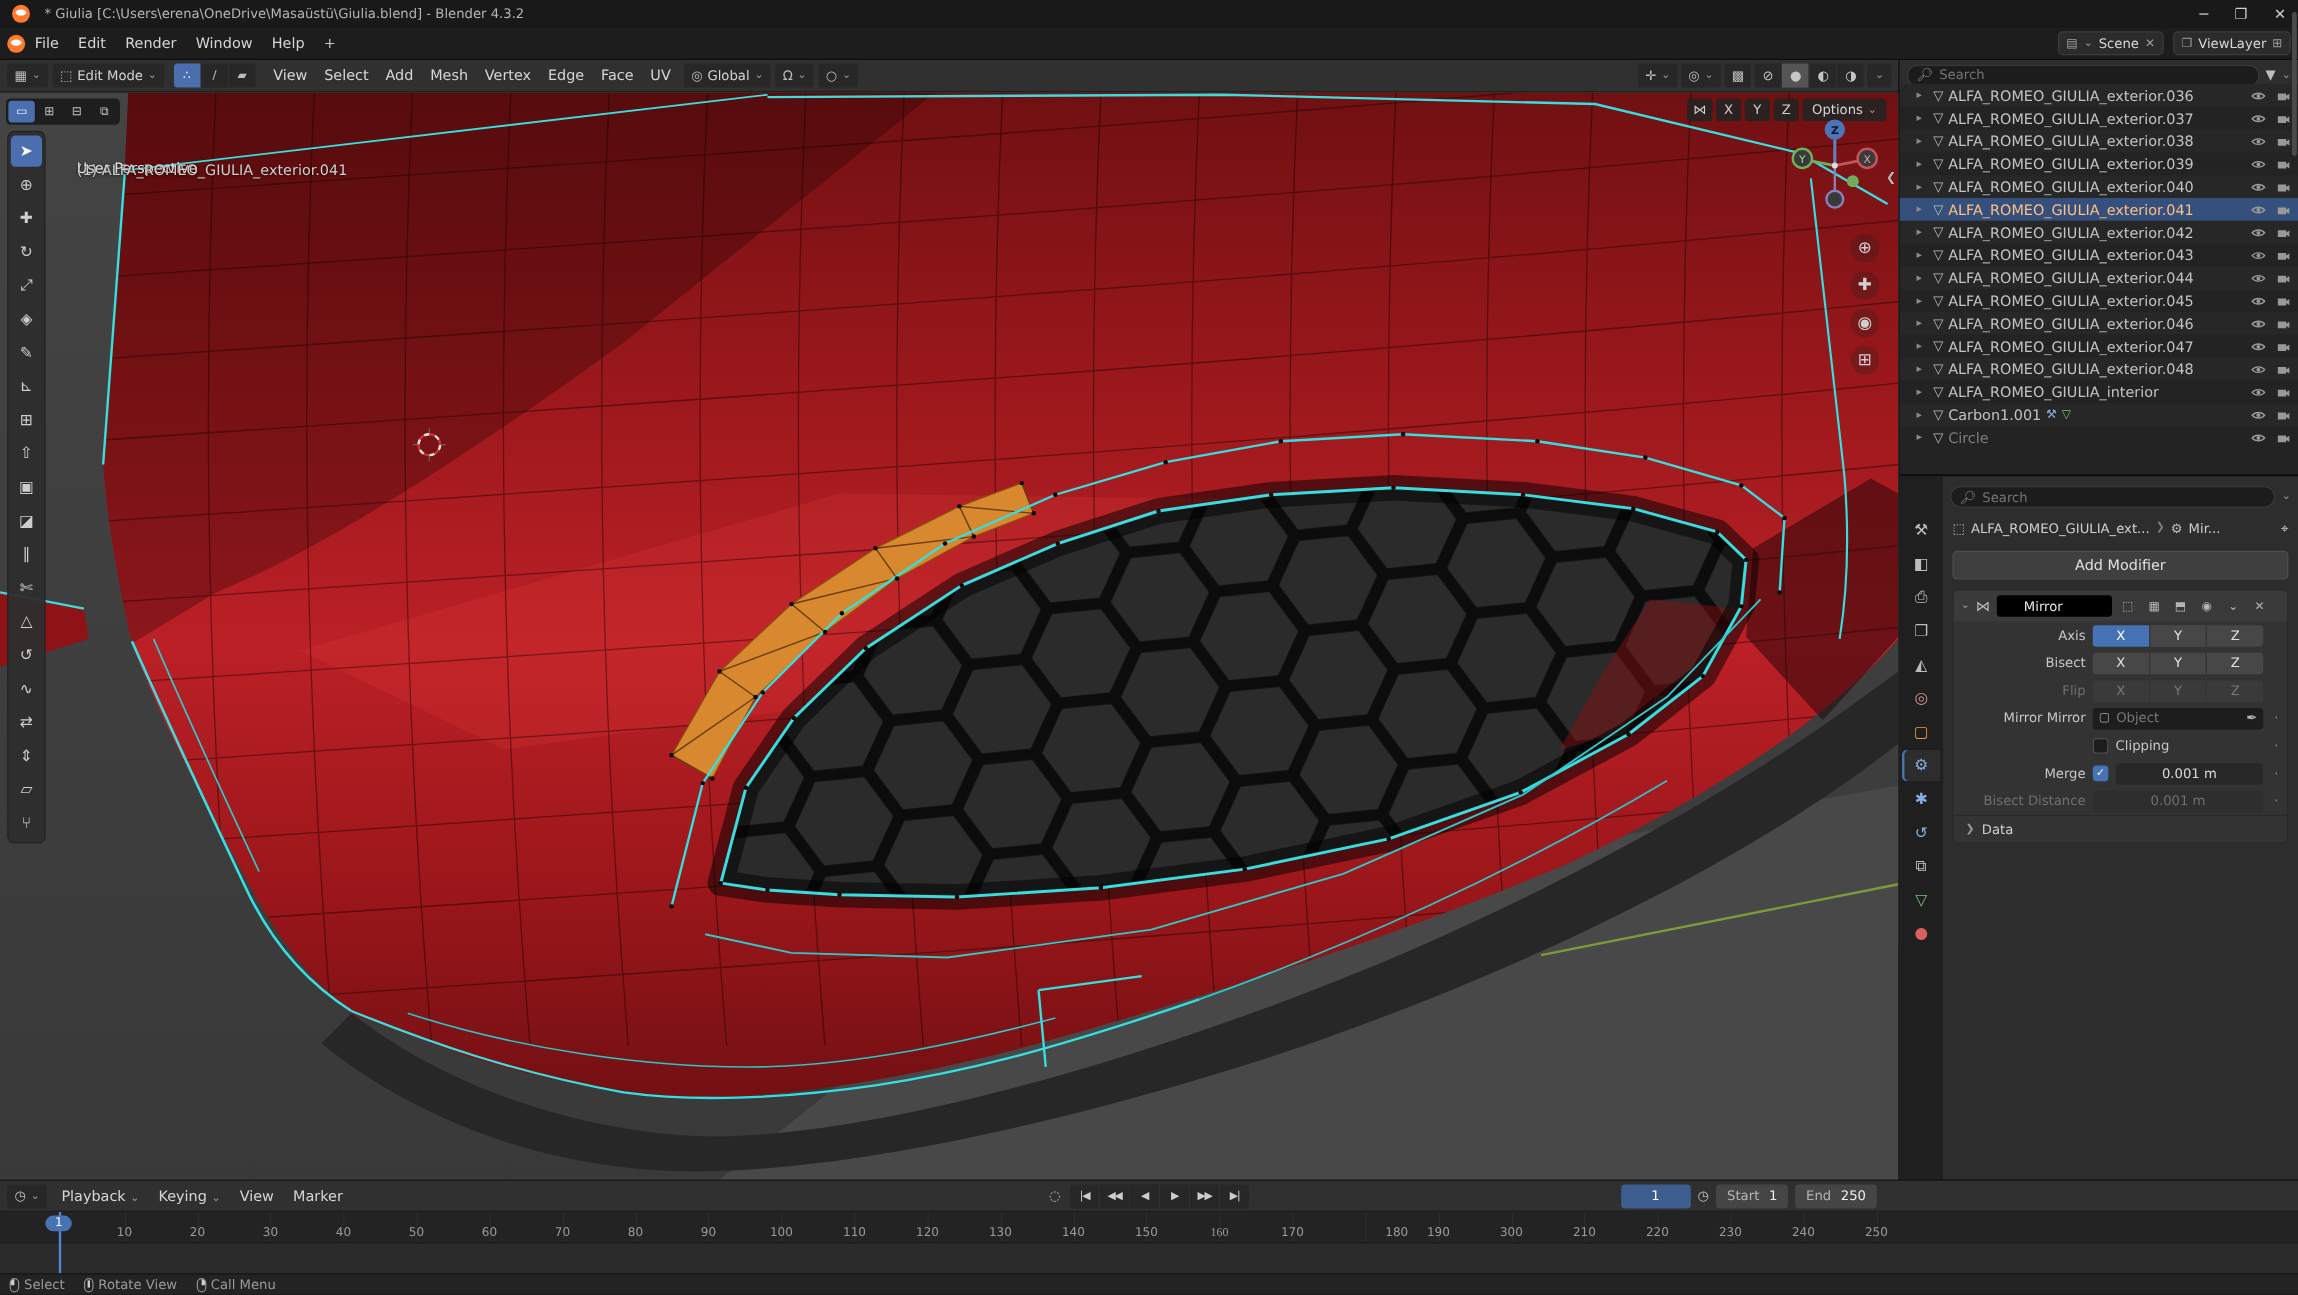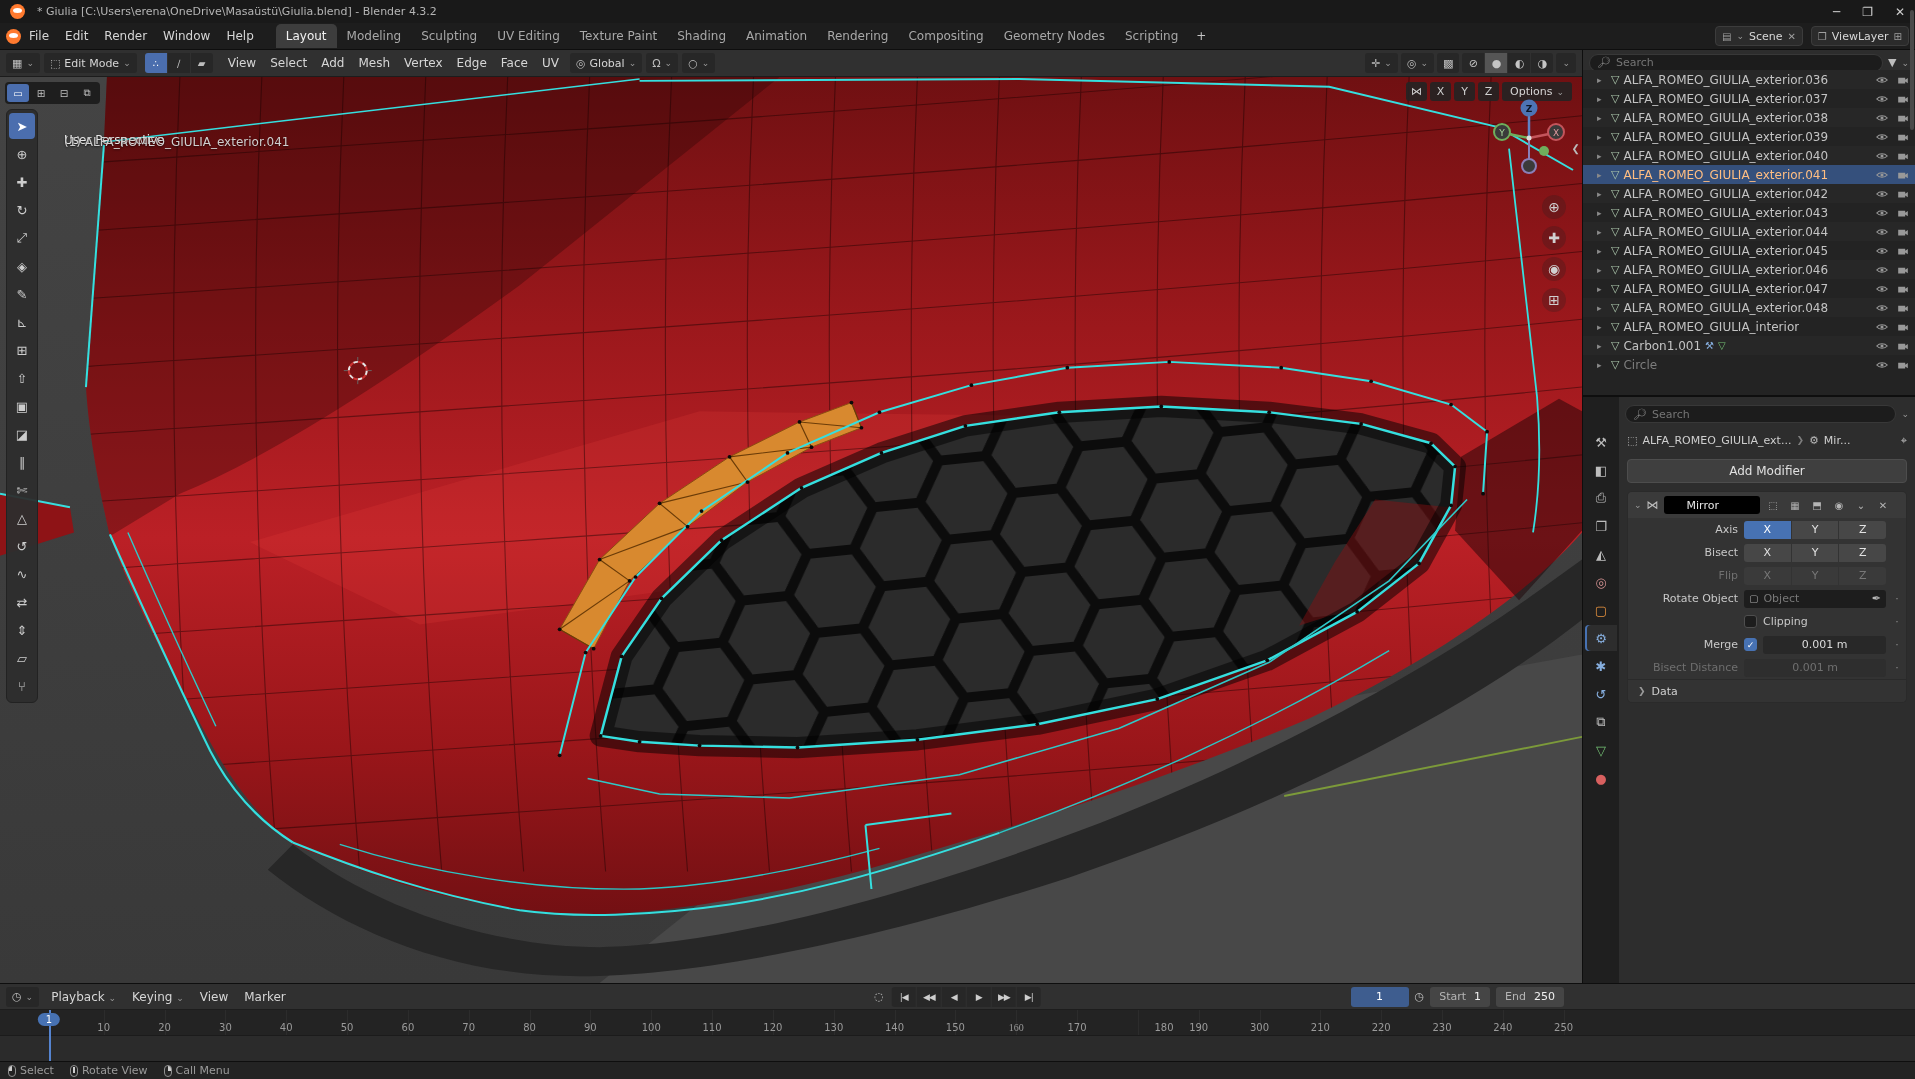--- a/index.html
+++ b/index.html
@@ -159,33 +159,20 @@
   </div>
 
   <div class="menubar">
     <span class="blogo"></span>
     <div id="menus" style="display:flex">
         <div class="menu-item">File</div>
         <div class="menu-item">Edit</div>
         <div class="menu-item">Render</div>
         <div class="menu-item">Window</div>
         <div class="menu-item">Help</div>
-      </div>
-    <div class="workspaces" id="workspaces">
-        <div class="ws active">Layout</div>
-        <div class="ws">Modeling</div>
-        <div class="ws">Sculpting</div>
-        <div class="ws">UV Editing</div>
-        <div class="ws">Texture Paint</div>
-        <div class="ws">Shading</div>
-        <div class="ws">Animation</div>
-        <div class="ws">Rendering</div>
-        <div class="ws">Compositing</div>
-        <div class="ws">Geometry Nodes</div>
-        <div class="ws">Scripting</div>
       </div>
     <span class="ws-add">+</span>
     <div class="mb-right">
       <div class="pill">
         <span class="ic">▤</span>
         <span class="chev">⌄</span>
         <span>Scene</span>
         <span class="ic">✕</span>
       </div>
       <div class="pill">
@@ -849,21 +836,21 @@
             <div class="mrow disabled">
                 <span class="mlabel">Flip</span>
                 <div class="seg" id="segFlip">
                   <button class="segbtn dis">X</button>
                   <button class="segbtn dis">Y</button>
                   <button class="segbtn dis">Z</button>
                 </div>
                 <span class="dot"></span>
               </div>
             <div class="mrow">
-              <span class="mlabel">Rotate Object</span>
+              <span class="mlabel">Mirror Mirror</span>
               <div class="objfield">
                 <span class="cube-icon">▢</span>
                 <span class="ph">Object</span>
                 <span class="drop">✒</span>
               </div>
               <span class="dot">·</span>
             </div>
             <div class="mrow">
               <span class="mlabel"></span>
               <div class="wide">

